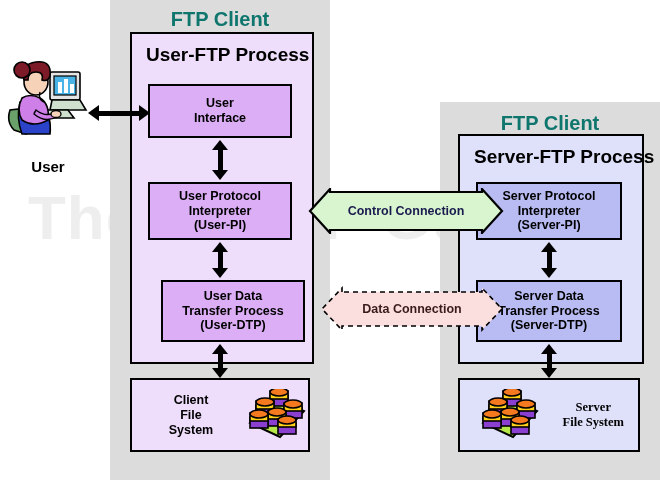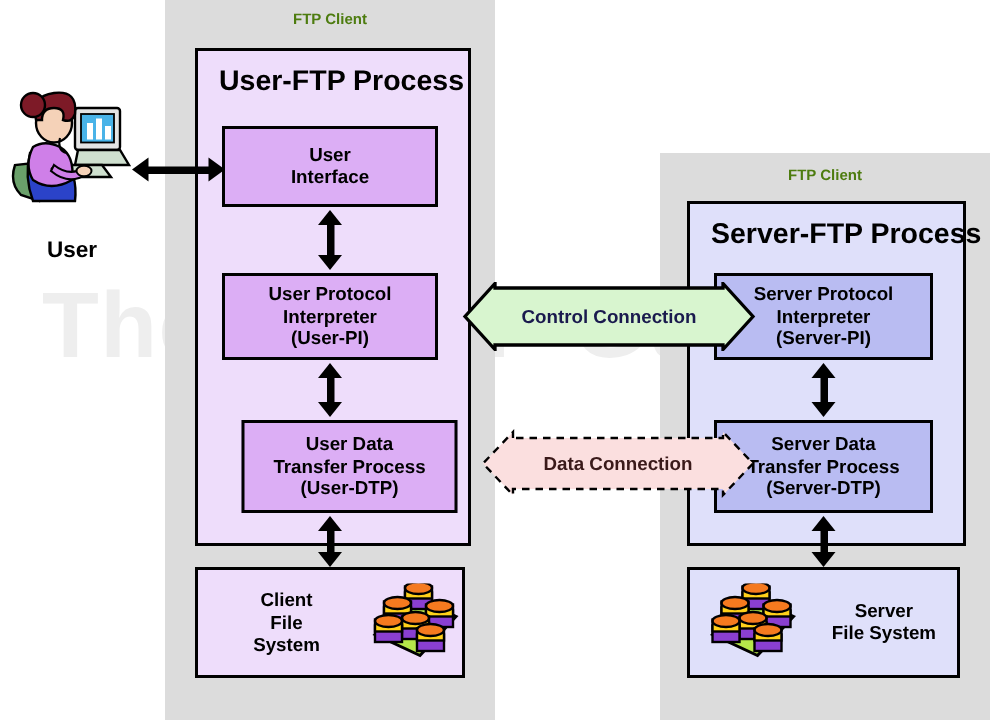--- a/index.html
+++ b/index.html
@@ -13,21 +13,21 @@
     font-size:62px;font-weight:bold;color:#eeeeee;white-space:nowrap;
     letter-spacing:1px;user-select:none;z-index:1;
     font-family:"Liberation Sans","DejaVu Sans",sans-serif;}
 
   
   .panel{position:absolute;background:#dcdcdc;z-index:2;}
   #client-panel{left:110px;top:0px;width:220px;height:480px;}
   #server-panel{left:440px;top:102px;width:220px;height:378px;}
 
   .panel-title{position:absolute;width:100%;text-align:center;
-    font-size:10px;font-weight:bold;color:#4d7c0f;z-index:6;}
+    font-size:20px;font-weight:bold;color:#0f766e;z-index:6;}
 
   
   .proc{position:absolute;border:2px solid #000;z-index:3;}
   #user-proc{left:130px;top:32px;width:180px;height:328px;background:#eeddfb;}
   #srv-proc{left:458px;top:134px;width:182px;height:226px;background:#dfe0fa;}
   .proc-title{position:absolute;font-size:19px;font-weight:bold;color:#000000;z-index:6;}
 
   
   .box{position:absolute;border:2px solid #000;z-index:4;
        display:flex;align-items:center;justify-content:center;
@@ -264,21 +264,21 @@
             <rect x="4" y="24" width="18" height="8" fill="#ffd11a"></rect>
             <ellipse cx="13" cy="25" rx="9" ry="4" fill="#f57a1f"></ellipse>
           </g>
         <g>
             <rect x="32" y="34" width="18" height="11" fill="#8a3fd1"></rect>
             <rect x="32" y="30" width="18" height="8" fill="#ffd11a"></rect>
             <ellipse cx="41" cy="31" rx="9" ry="4" fill="#f57a1f"></ellipse>
           </g>
       </g>
     </svg>
-    <span class="fs-text" style="line-height:1.2;">Server
+    <span class="fs-text" style="line-height:1.2;font-family:Liberation Serif, serif;">Server
 File System</span>
   </div>
 
   <div class="conn" id="ctrl-conn">
     <svg width="196" height="46" viewBox="0 0 196 46">
       <path d="M22 4 L22 1 L2 23 L22 45 L22 42 L174 42 L174 45 L194 23 L174 1 L174 4 Z" fill="#d8f5cf" stroke="#000" stroke-width="2.2" stroke-linejoin="miter"></path>
     </svg>
     <span class="conn-label">Control Connection</span>
   </div>
 

